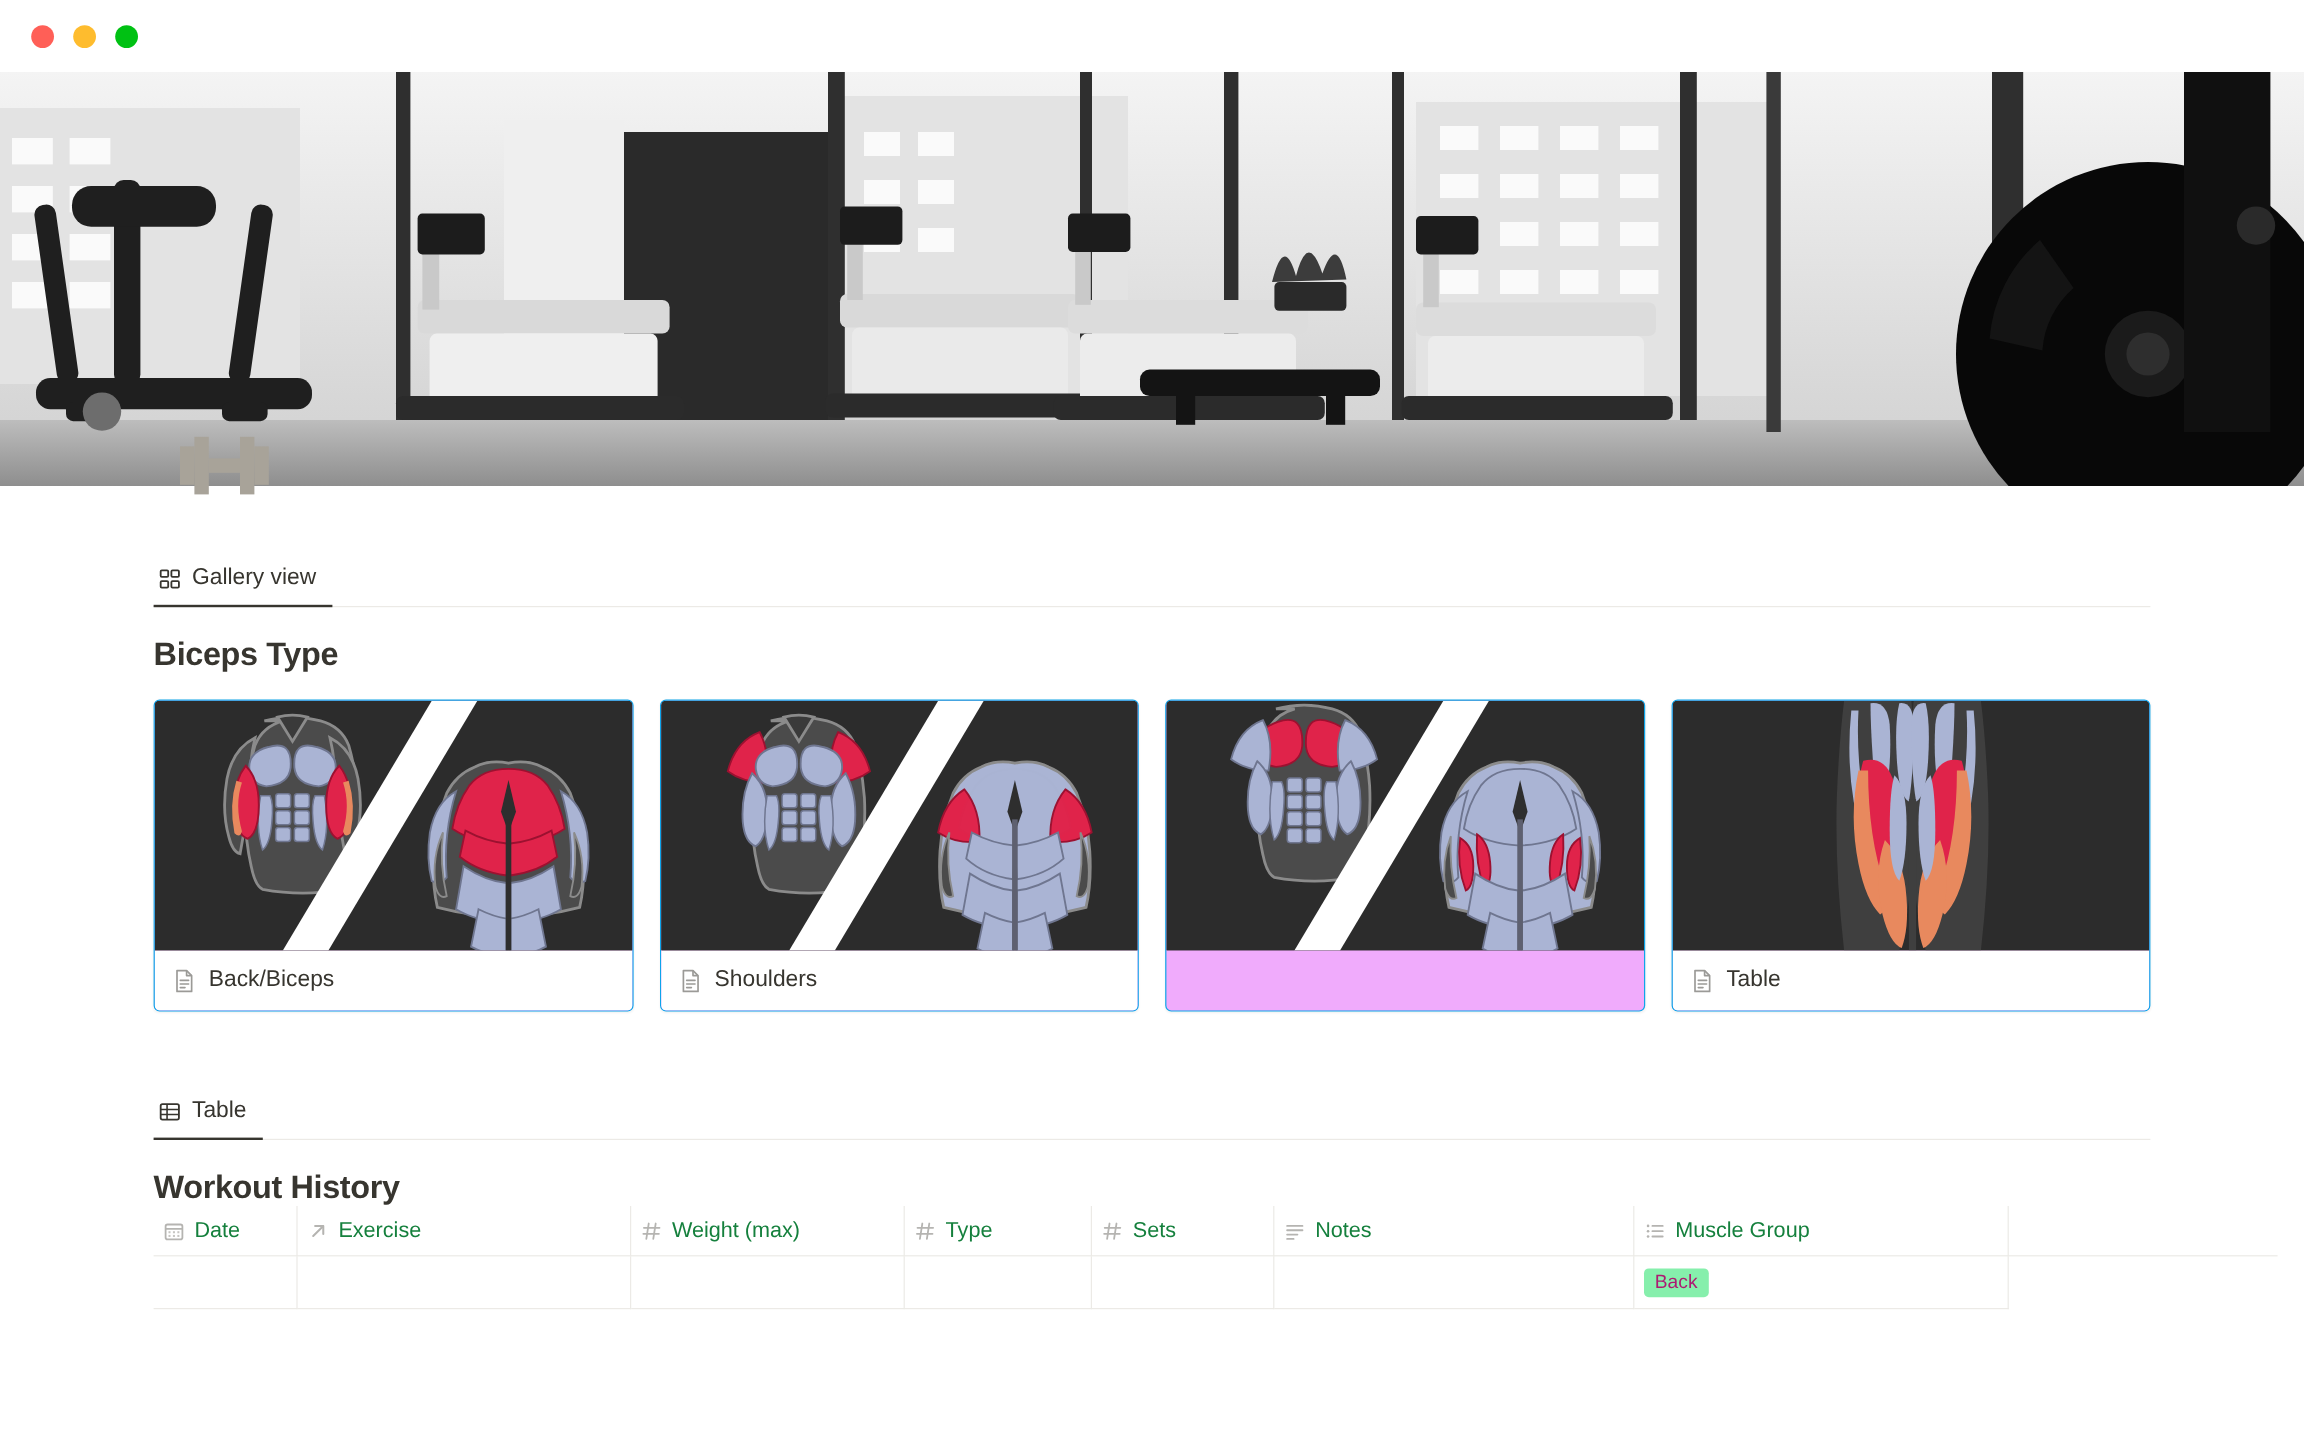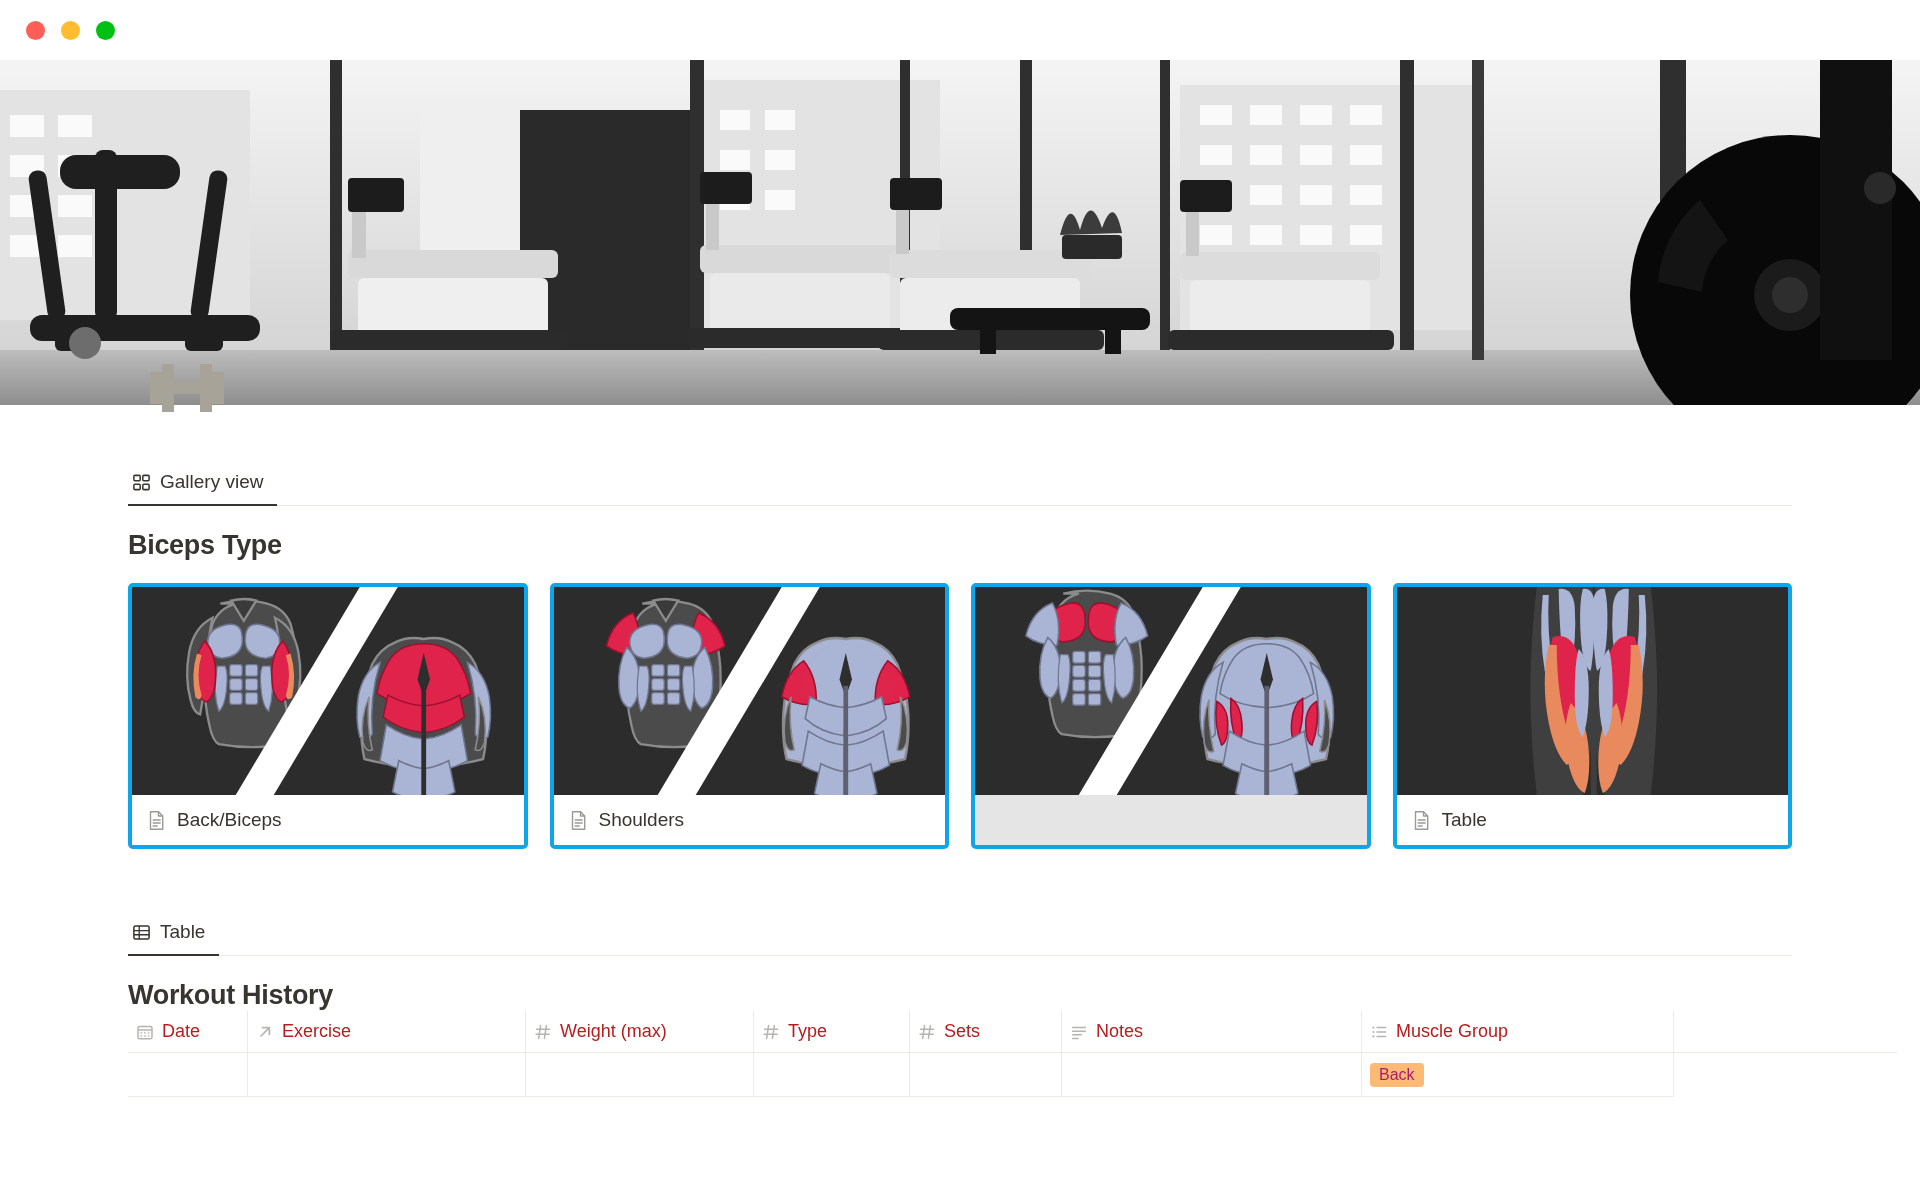--- a/index.html
+++ b/index.html
@@ -77,23 +77,23 @@
   }
 
   
   .gallery {
     margin-top: 22px;
     display: grid;
     grid-template-columns: repeat(4, 1fr);
     gap: 22px;
   }
   .card {
-    border: 4px solid #0ea5e9;
+    border: 1px solid #0ea5e9;
     border-radius: 5px;
-    background: #e5e5e5;
+    background: #f0abfc;
     overflow: hidden;
     box-shadow: 0 1px 2px rgba(15,15,15,0.06);
     cursor: pointer;
   }
   .card-media {
     height: 208px;
     background: #2c2c2c;
     position: relative;
     overflow: hidden;
   }
@@ -118,42 +118,42 @@
     display: flex;
     border-bottom: 1px solid #eceae6;
     height: 42px;
     align-items: center;
   }
   .th {
     display: flex; align-items: center; gap: 8px;
     height: 42px;
     padding-left: 8px;
     font-size: 18px;
-    color: #b91c1c;
+    color: #15803d;
     border-right: 1px solid #eceae6;
     cursor: pointer;
     overflow: hidden; white-space: nowrap;
   }
   .th .ic { width: 18px; height: 18px; flex: none; display: block; }
   .trow { display: flex; height: 44px; }
   .td {
     height: 44px;
     border-right: 1px solid #eceae6;
     border-bottom: 1px solid #eceae6;
     display: flex; align-items: center;
     padding-left: 8px;
   }
   .tag {
     display: inline-block;
     height: 24px; line-height: 24px;
     padding: 0 9px;
     border-radius: 4px;
     font-size: 16px;
     color: #ad1a72;
-    background: #fdba74;
+    background: #86efac;
     white-space: nowrap;
   }
 </style>
 </head>
 <body>
 
 <div class="titlebar">
   <div class="traffic">
     <span class="dot" id="dot-close" style="background: rgb(255, 95, 87);"></span>
     <span class="dot" id="dot-min" style="background: rgb(254, 188, 46);"></span>

